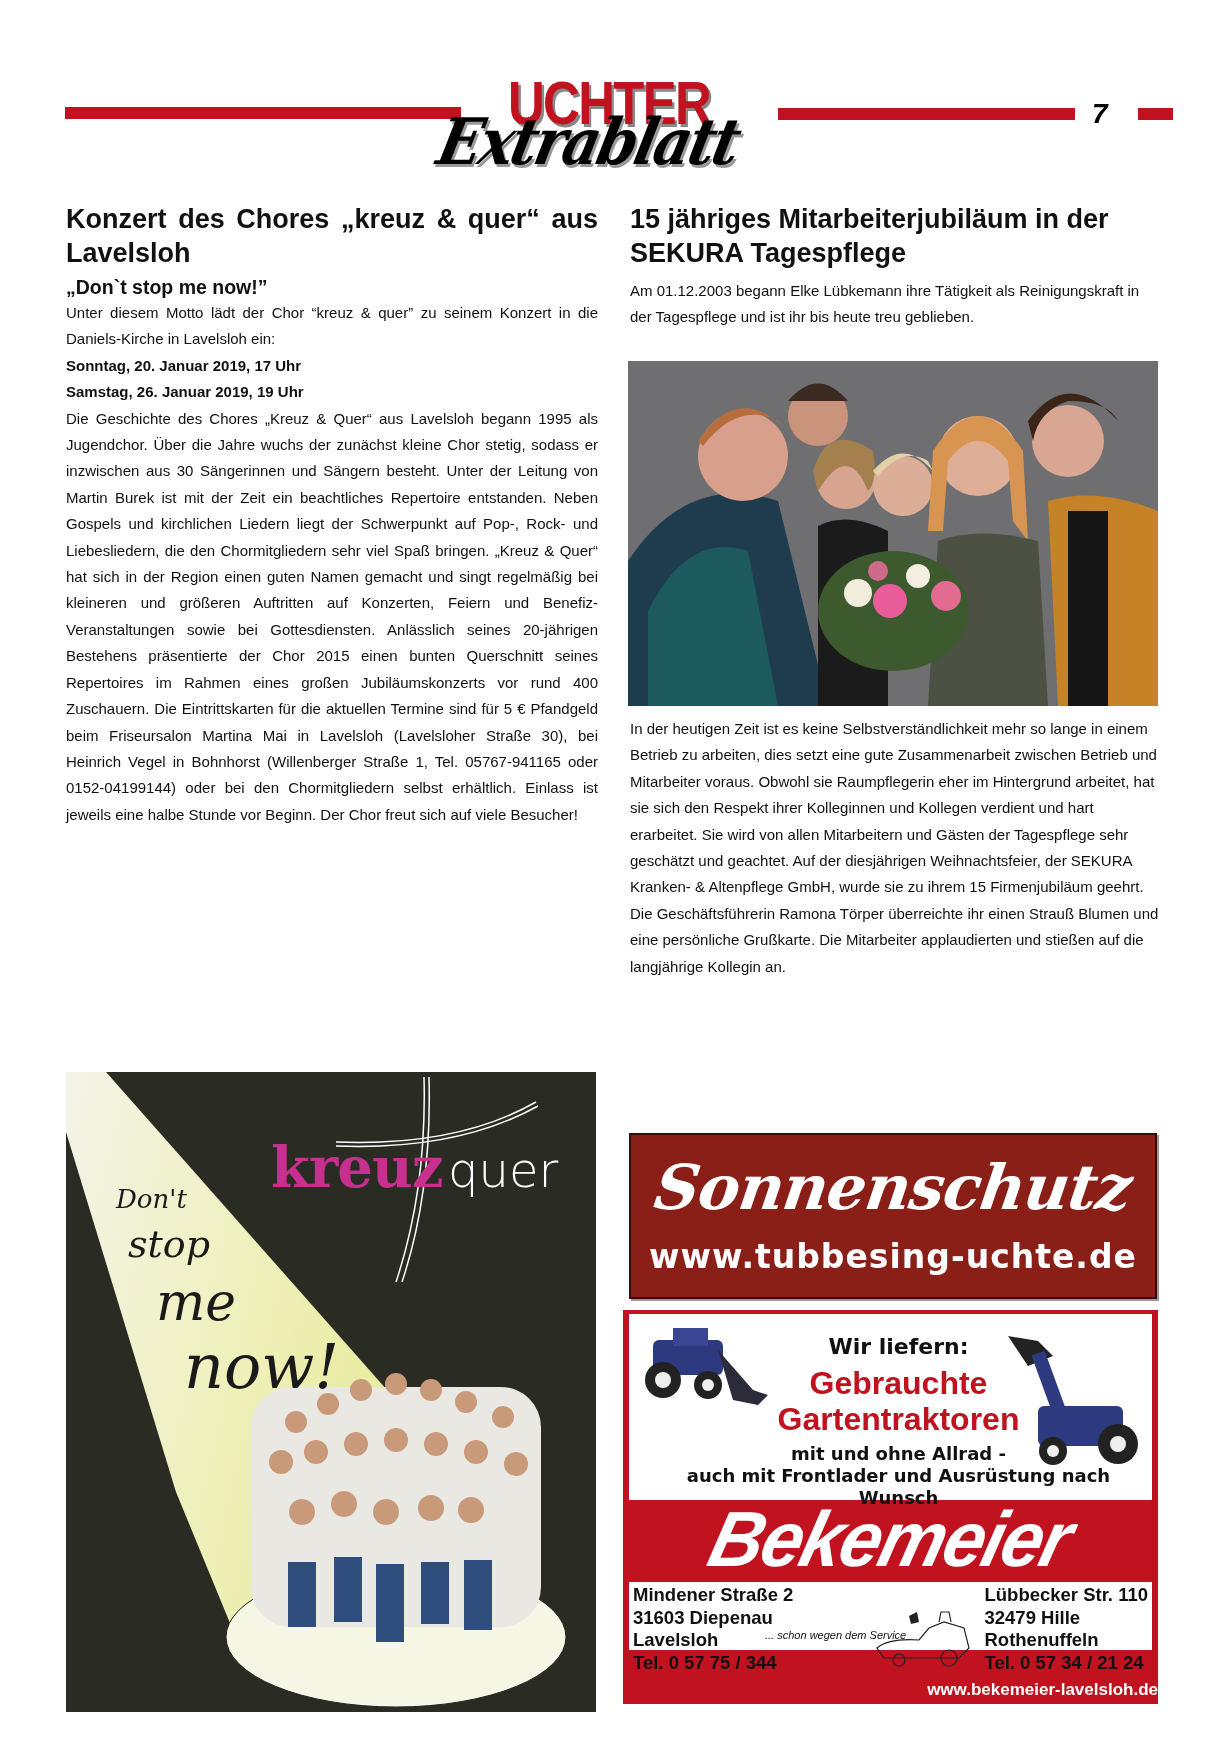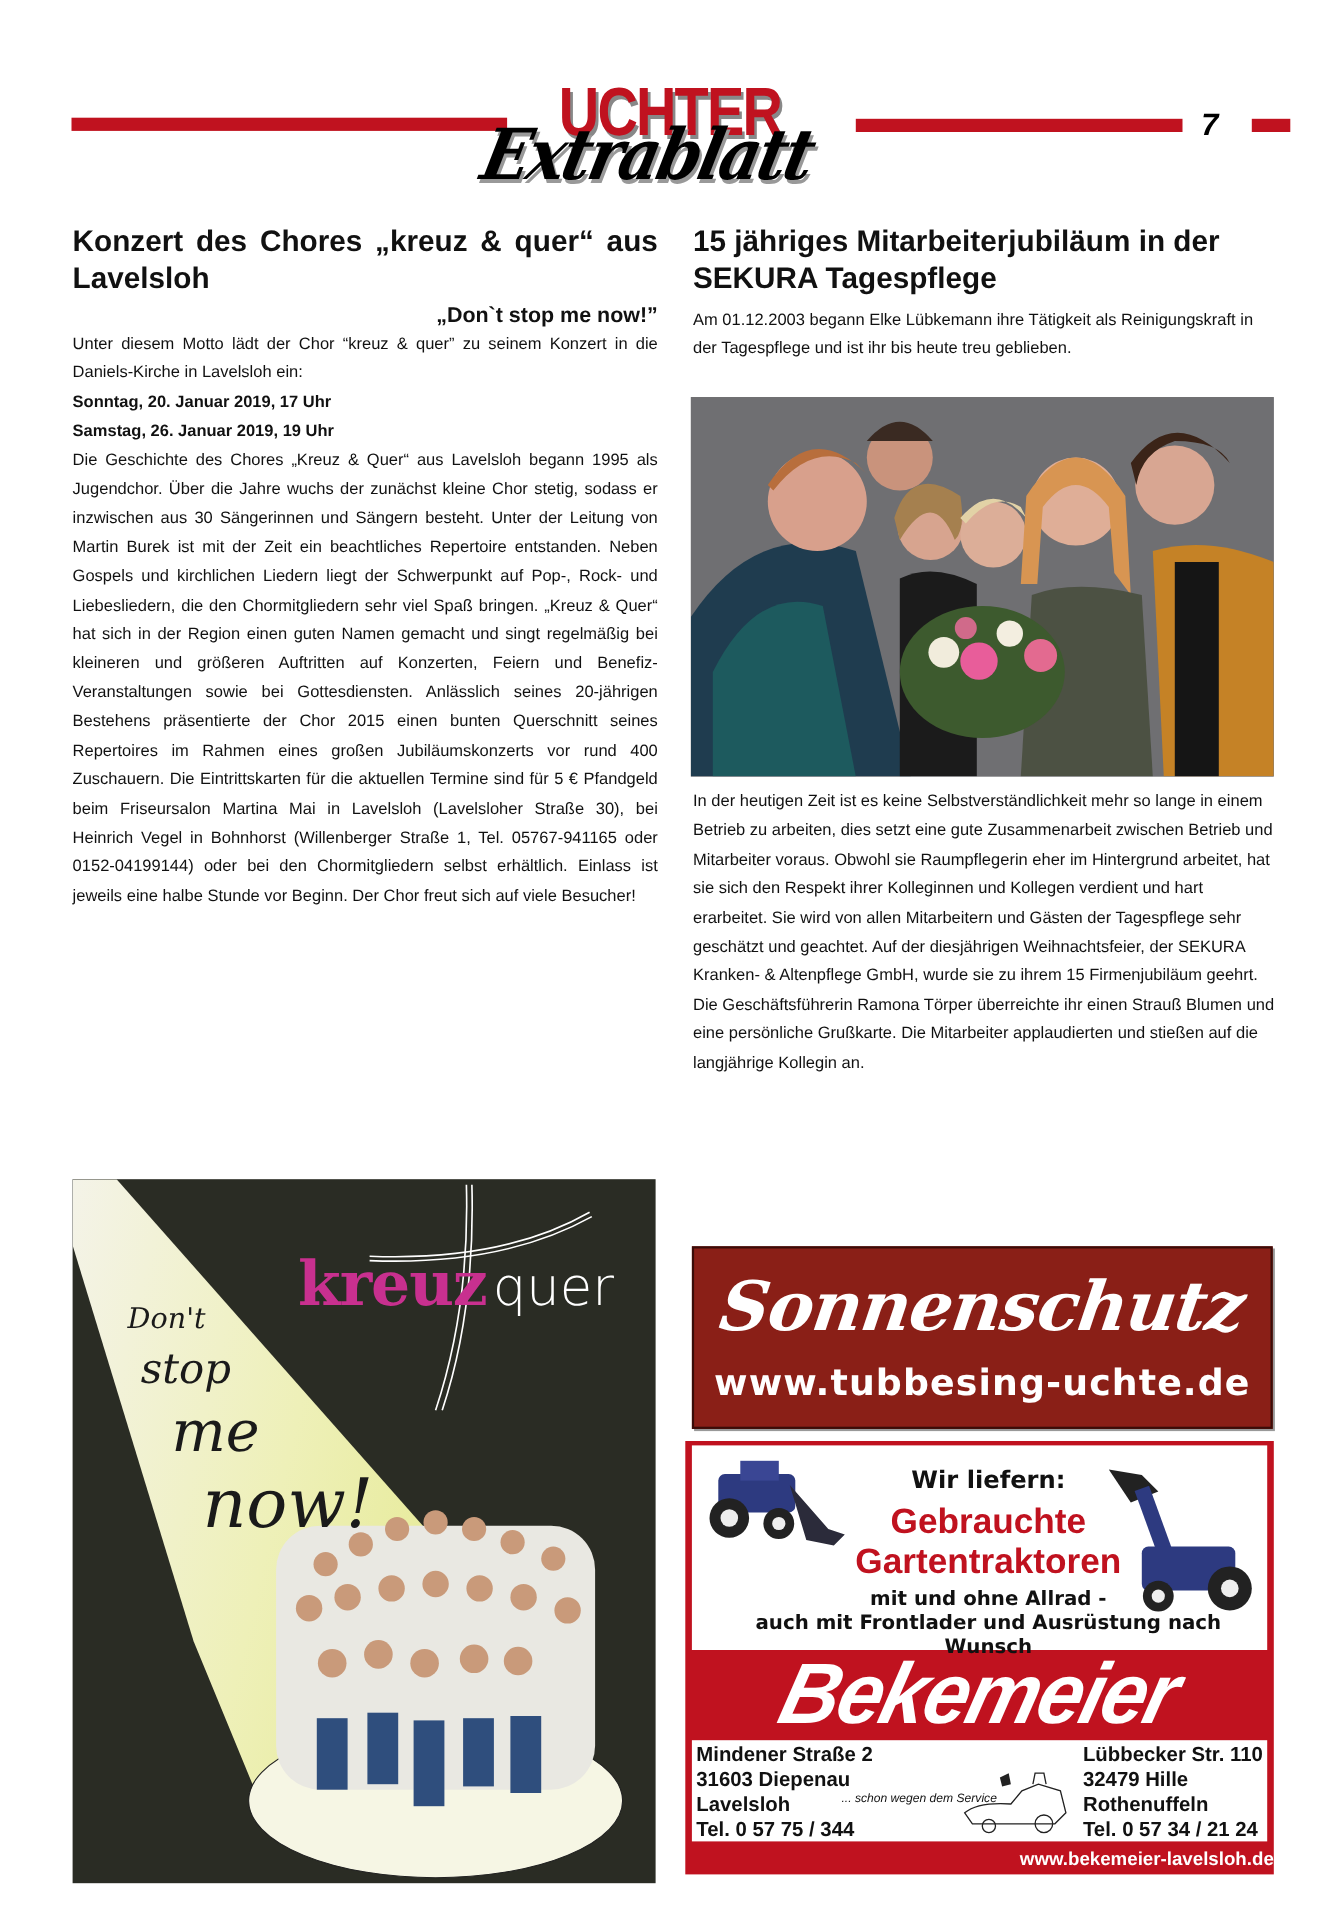--- a/index.html
+++ b/index.html
@@ -16,21 +16,21 @@
     letter-spacing: -2px; transform: scaleX(0.82); transform-origin: left top; text-shadow: 3px 3px 0 #888; line-height: 1; }
   .logo-extra { position: absolute; left: 446px; top: 110px; font: italic bold 64px "DejaVu Serif", serif; color: #000;
     transform: skewX(-12deg) scaleX(0.9); transform-origin: left top; text-shadow: 3px 3px 0 #999; line-height: 1; letter-spacing: -3px; }
 
   
   .col { position: absolute; }
   .col-left { left: 66px; top: 202px; width: 532px; }
   .col-right { left: 630px; top: 202px; width: 530px; }
   .headline { font: bold 27px "Liberation Sans", sans-serif; line-height: 34px; color: #111; }
   .headline.justify { text-align: justify; text-align-last: left; }
-  .subhead { font: bold 19.5px "Liberation Sans", sans-serif; line-height: 26px; margin-top: 4px; text-align: right; }
+  .subhead { font: bold 19.5px "Liberation Sans", sans-serif; line-height: 26px; margin-top: 4px; }
   .body-text { font-size: 15px; line-height: 26.4px; text-align: justify; }
   .body-text.left { text-align: left; }
   .bold-line { font-weight: bold; display: block; }
 
   
   .poster { position: absolute; left: 66px; top: 1072px; width: 530px; height: 640px; background: #2a2c24; overflow: hidden; }
   .beam { position: absolute; left: 0; top: 0; width: 100%; height: 100%; }
   .kreuz { position: absolute; left: 205px; top: 62px; font: bold 56px "DejaVu Serif", serif; color: #c8308f; letter-spacing: -1px; }
   .quer { position: absolute; left: 382px; top: 70px; font: 48px "DejaVu Sans", sans-serif; color: #fff; font-weight: 300; }
   .script { position: absolute; font-family: "DejaVu Serif", serif; font-style: italic; color: #1a1a1a; }
@@ -49,21 +49,21 @@
   .sonne-url { font: bold 33px "DejaVu Sans", sans-serif; margin-top: 18px; letter-spacing: 1px; }
 
   
   .ad-bek { position: absolute; left: 623px; top: 1310px; width: 535px; height: 394px; background: #c0121f; }
   .bek-top { position: absolute; left: 6px; top: 4px; width: 523px; height: 186px; background: #fff; text-align: center; padding-left: 16px; }
   .bek-wir { font: bold 22px "DejaVu Sans", sans-serif; margin-top: 20px; color: #111; }
   .bek-gebraucht { font: bold 32px "Liberation Sans", sans-serif; color: #c0121f; line-height: 36px; margin-top: 6px; }
   .bek-mit { font: bold 18px "DejaVu Sans", sans-serif; color: #111; margin-top: 6px; line-height: 22px; }
   .bek-name { position: absolute; left: 0; top: 190px; width: 100%; text-align: center; font: italic bold 78px "Liberation Sans", sans-serif;
     color: #fff; transform: skewX(-14deg) scaleX(0.95); letter-spacing: -2px; line-height: 1; }
-  .bek-addr { position: absolute; left: 6px; top: 272px; width: 523px; height: 92px; background: #fff; }
+  .bek-addr { position: absolute; left: 6px; top: 272px; width: 523px; height: 68px; background: #fff; }
   .addr-left { position: absolute; left: 4px; top: 2px; font: bold 18.5px "Liberation Sans", sans-serif; line-height: 22.5px; color: #111; }
   .addr-right { position: absolute; right: 4px; top: 2px; font: bold 18.5px "Liberation Sans", sans-serif; line-height: 22.5px; text-align: left; color: #111; }
   .addr-slogan { position: absolute; left: 136px; top: 47px; font: italic 11px "Liberation Sans", sans-serif; color: #111; }
   .mower { position: absolute; left: 240px; top: 26px; width: 110px; height: 64px; }
   .bek-url { position: absolute; left: 0; bottom: 4px; width: 100%; text-align: right; font: bold 17px "Liberation Sans", sans-serif; color: #fff; }
   .tractor { position: absolute; }
 </style>
 </head>
 <body>
 

